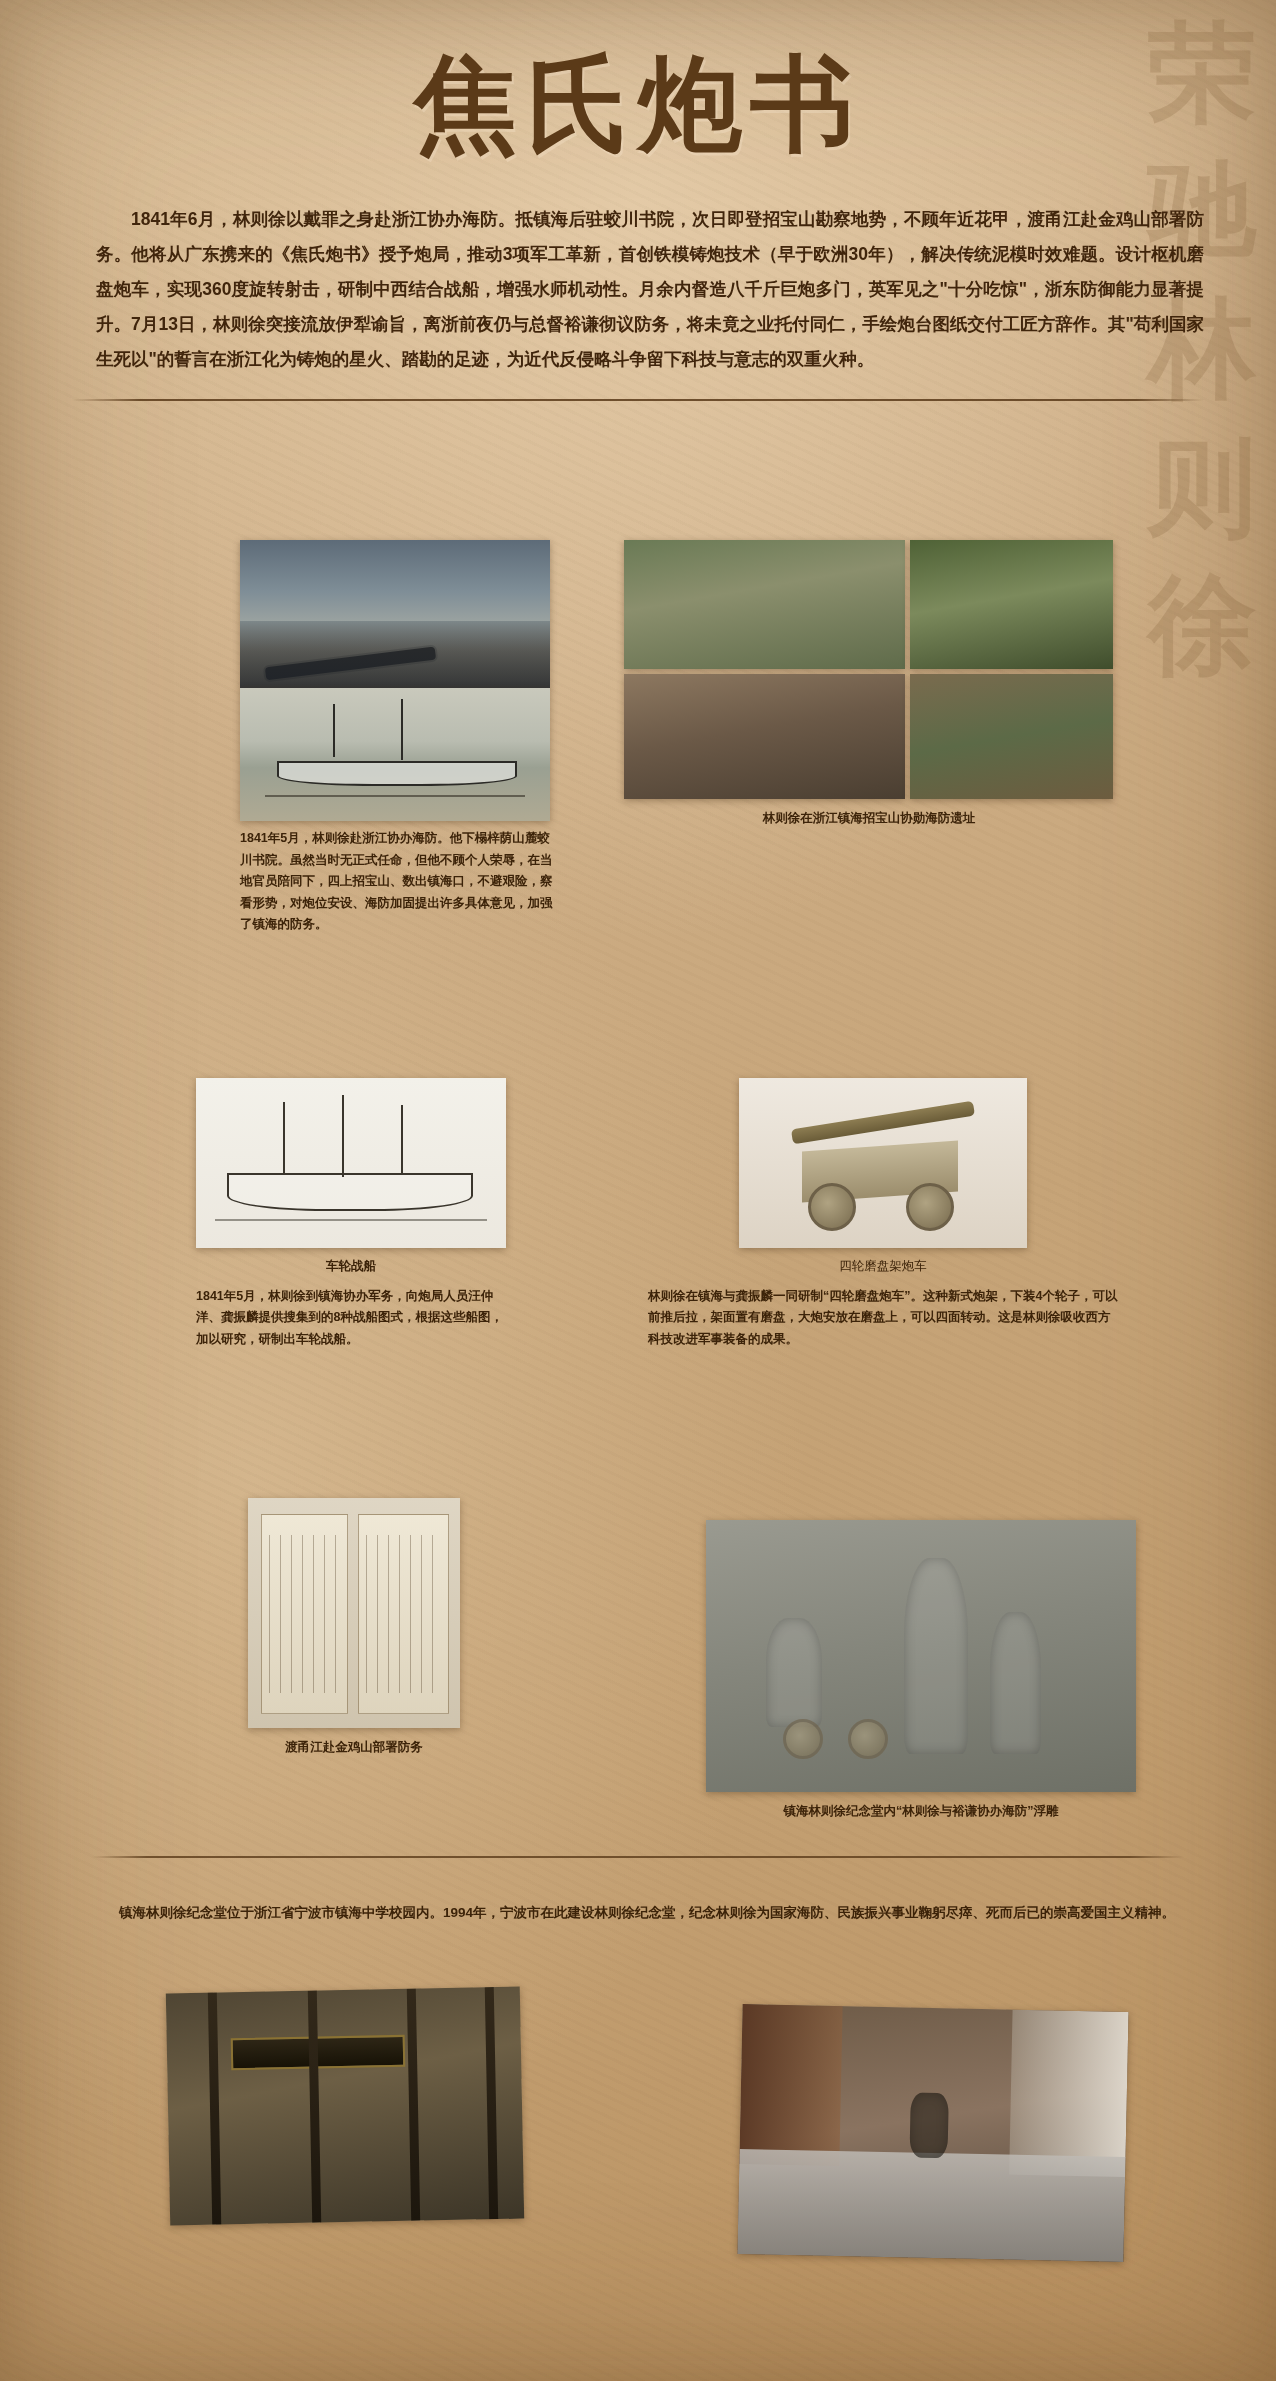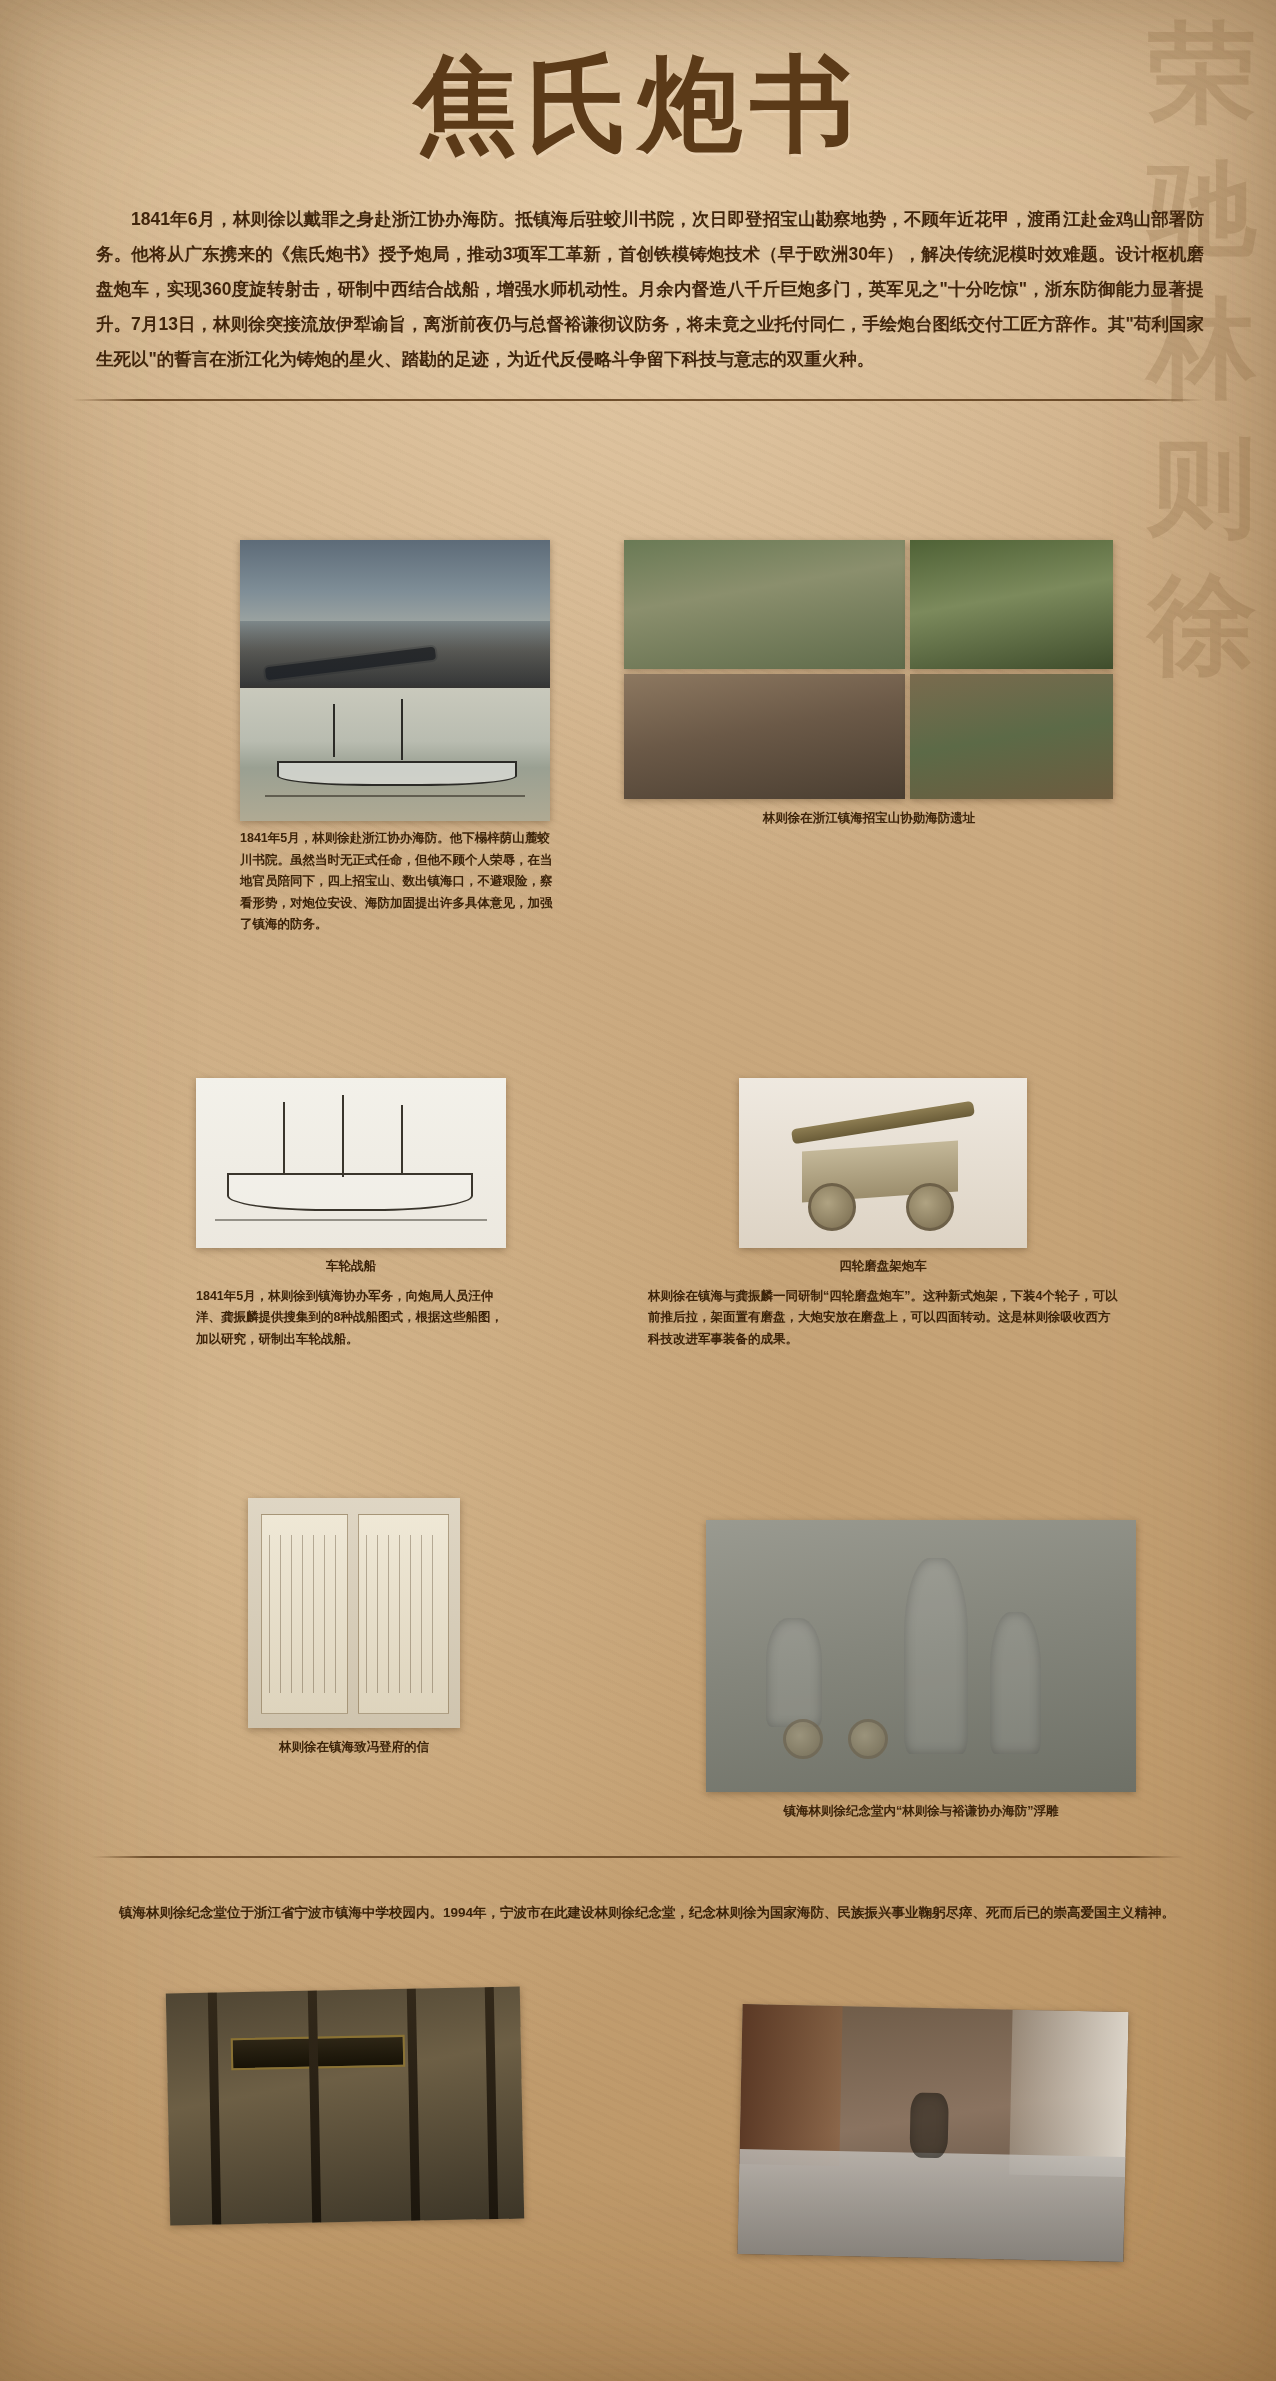--- a/index.html
+++ b/index.html
@@ -355,37 +355,37 @@
       <div class="cap s2-cap-l">1841年5月，林则徐到镇海协办军务，向炮局人员汪仲洋、龚振麟提供搜集到的8种战船图式，根据这些船图，加以研究，研制出车轮战船。</div>
     </div>
 
     <div class="s2-right">
       <div class="ph s2-img2">
         <div class="barrel"></div>
         <div class="carriage"></div>
         <div class="wheel" style="left:24%;bottom:10%;"></div>
         <div class="wheel" style="left:58%;bottom:10%;"></div>
       </div>
-      <div class="cap cap-center" style="margin-top:8px;font-weight:700;">四轮磨盘架炮车</div>
+      <div class="cap cap-center" style="margin-top:8px;font-weight:400;">四轮磨盘架炮车</div>
       <div class="cap s2-cap-r">林则徐在镇海与龚振麟一同研制“四轮磨盘炮车”。这种新式炮架，下装4个轮子，可以前推后拉，架面置有磨盘，大炮安放在磨盘上，可以四面转动。这是林则徐吸收西方科技改进军事装备的成果。</div>
     </div>
   </div>
 
   <div class="sec3">
 
     <div class="s3-left">
       <div class="ph s3-img">
         <div class="scroll-page" style="left:6%;width:40%;">
           <div class="scroll-lines"></div>
         </div>
         <div class="scroll-page" style="left:52%;width:42%;">
           <div class="scroll-lines"></div>
         </div>
       </div>
-      <div class="cap cap-center s3-cap-l">林则徐在镇海致冯登府的信</div>
+      <div class="cap cap-center s3-cap-l">渡甬江赴金鸡山部署防务</div>
     </div>
 
     <div class="s3-right">
       <div class="ph s3-img2">
         <div class="relief-figure" style="left:46%;top:14%;width:15%;height:72%;"></div>
         <div class="relief-figure" style="left:66%;top:34%;width:12%;height:52%;"></div>
         <div class="relief-figure" style="left:14%;top:36%;width:13%;height:40%;"></div>
         <div class="wheel" style="left:18%;bottom:12%;width:34px;height:34px;opacity:.6;"></div>
         <div class="wheel" style="left:33%;bottom:12%;width:34px;height:34px;opacity:.6;"></div>
       </div>

